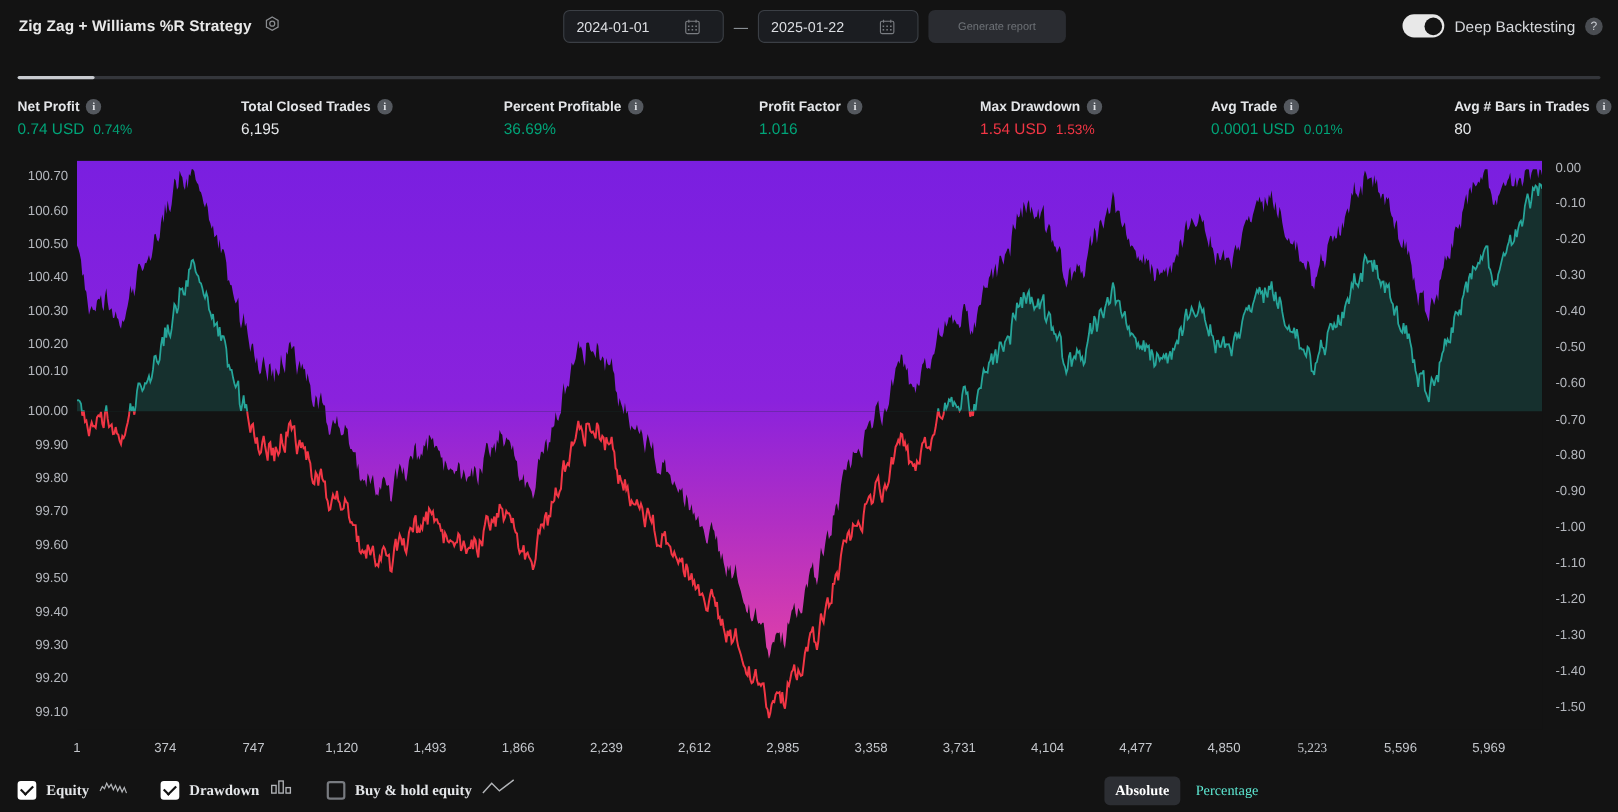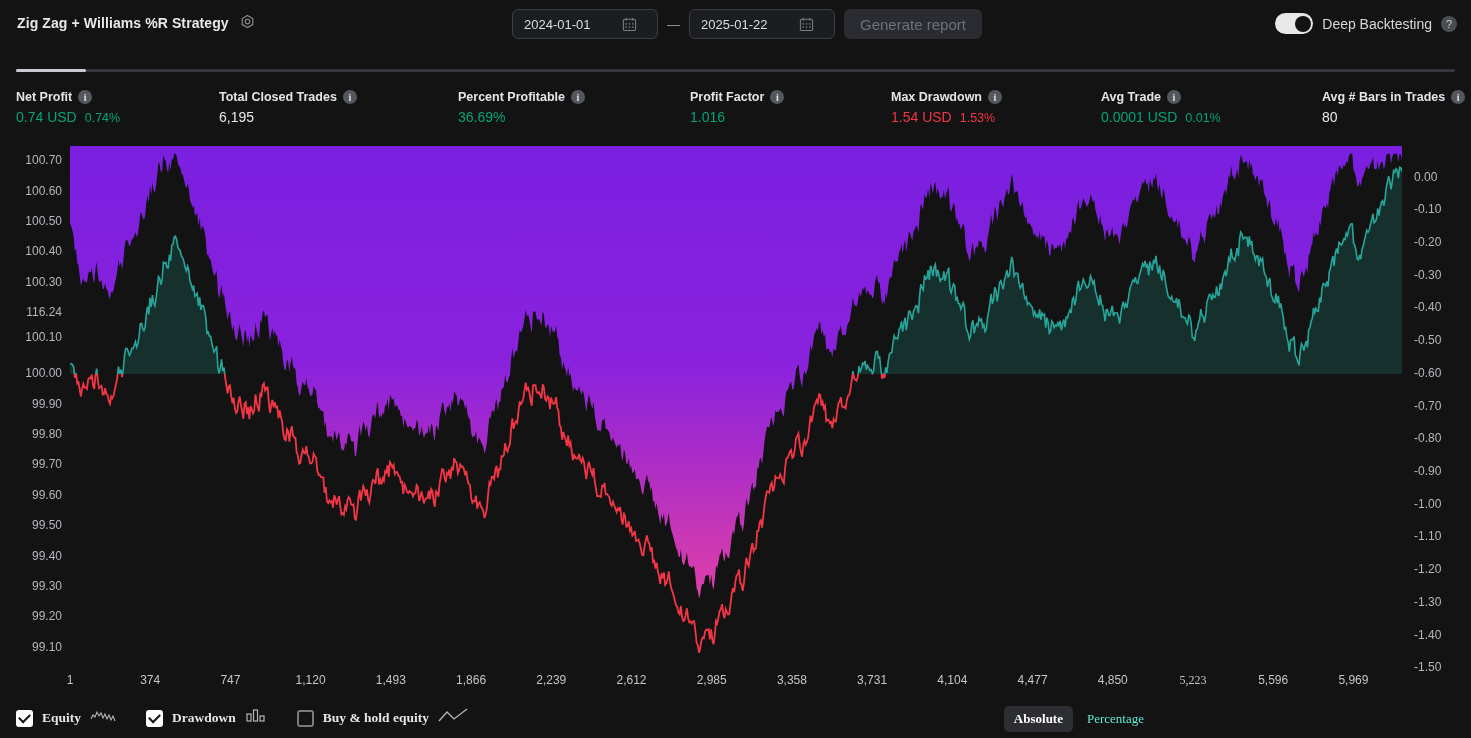--- a/index.html
+++ b/index.html
@@ -21,22 +21,22 @@
   .date-wrap { position: absolute; left: 512px; top: 9px; display: flex; align-items: center; gap: 9px; }
   .date-field {
     width: 146px; height: 30px; border: 1px solid #3b3f45; border-radius: 6px;
     background: #1b1d21; display: flex; align-items: center; padding: 0 20px 0 11px;
     justify-content: space-between;
   }
   .date-field .val { font-size: 13px; color: #dcdee2; }
   .cal-ico { width: 15px; height: 15px; opacity: .65; }
   .dash { color: #9aa0a6; font-size: 13px; }
   .gen-btn {
-    height: 30px; padding: 0 16px; border-radius: 6px; background: #2a2c31;
-    color: #6e7277; font-size: 15px; border: none; display: flex; align-items: center;
+    height: 30px; padding: 0 27px; border-radius: 6px; background: #2a2c31;
+    color: #6e7277; font-size: 10px; border: none; display: flex; align-items: center;
     cursor: default;
   }
 
   .deep-wrap { position: absolute; right: 14px; top: 13px; display: flex; align-items: center; gap: 9px; }
   .switch { width: 38px; height: 21px; border-radius: 11px; background: #e8e8e8; position: relative; }
   .switch .knob { position: absolute; width: 16px; height: 16px; border-radius: 50%; background: #131313; top: 2.5px; right: 2.5px; }
   .deep-label { font-size: 14px; color: #d6d8dc; }
   .qmark { width: 16px; height: 16px; border-radius: 50%; background: #4a4d52; color: #c9ccd1;
           font-size: 11px; display: flex; align-items: center; justify-content: center; }
 
@@ -66,21 +66,21 @@
 
   
   .chart-area { position: absolute; left: 0; top: 140px; width: 1471px; height: 560px; }
   .plot { position: absolute; left: 70px; top: 6px; width: 1332px; height: 517px; background: #131313; overflow: hidden; }
   .plot svg { display: block; }
 
   .axis-left { position: absolute; left: 0; top: 6px; width: 68px; height: 517px; }
   .axis-right { position: absolute; left: 1404px; top: 6px; width: 66px; height: 517px; }
   .tick { position: absolute; font-size: 12px; color: #b4b7bd; white-space: nowrap; }
   .axis-left .tick { right: 6px; text-align: right; }
-  .axis-right .tick { left: 10px; margin-top: 25px; }
+  .axis-right .tick { left: 10px; }
 
   .xaxis { position: absolute; left: 0; top: 533px; width: 1471px; height: 24px; }
   .xtick { position: absolute; font-size: 12px; color: #c3c6cb; transform: translateX(-50%); white-space: nowrap; }
 
   
   .footer { position: absolute; left: 0; bottom: 0; width: 1168px; height: 38px; font-family: Liberation Serif, serif; }
   .legend { position: absolute; left: 16px; top: 8px; display: flex; align-items: center; gap: 30px; }
   .leg-item { display: flex; align-items: center; gap: 9px; cursor: pointer; }
   .cbox { width: 17px; height: 17px; border-radius: 3px; border: 2px solid #787b80; background: transparent;
           display: flex; align-items: center; justify-content: center; }
@@ -232,21 +232,21 @@
       </div>
     </div>
 
   <div class="chart-area">
     <div class="axis-left" id="axis-left">
         <div class="tick" style="top: 7.20588px;">100.70</div>
         <div class="tick" style="top: 37.6176px;">100.60</div>
         <div class="tick" style="top: 68.0294px;">100.50</div>
         <div class="tick" style="top: 98.4412px;">100.40</div>
         <div class="tick" style="top: 128.853px;">100.30</div>
-        <div class="tick" style="top: 159.265px;">116.24</div>
+        <div class="tick" style="top: 159.265px;">100.20</div>
         <div class="tick" style="top: 184px;">100.10</div>
         <div class="tick" style="top: 220.088px;">100.00</div>
         <div class="tick" style="top: 250.5px;">99.90</div>
         <div class="tick" style="top: 280.912px;">99.80</div>
         <div class="tick" style="top: 311.324px;">99.70</div>
         <div class="tick" style="top: 341.735px;">99.60</div>
         <div class="tick" style="top: 372.147px;">99.50</div>
         <div class="tick" style="top: 402.559px;">99.40</div>
         <div class="tick" style="top: 432.971px;">99.30</div>
         <div class="tick" style="top: 463.382px;">99.20</div>

